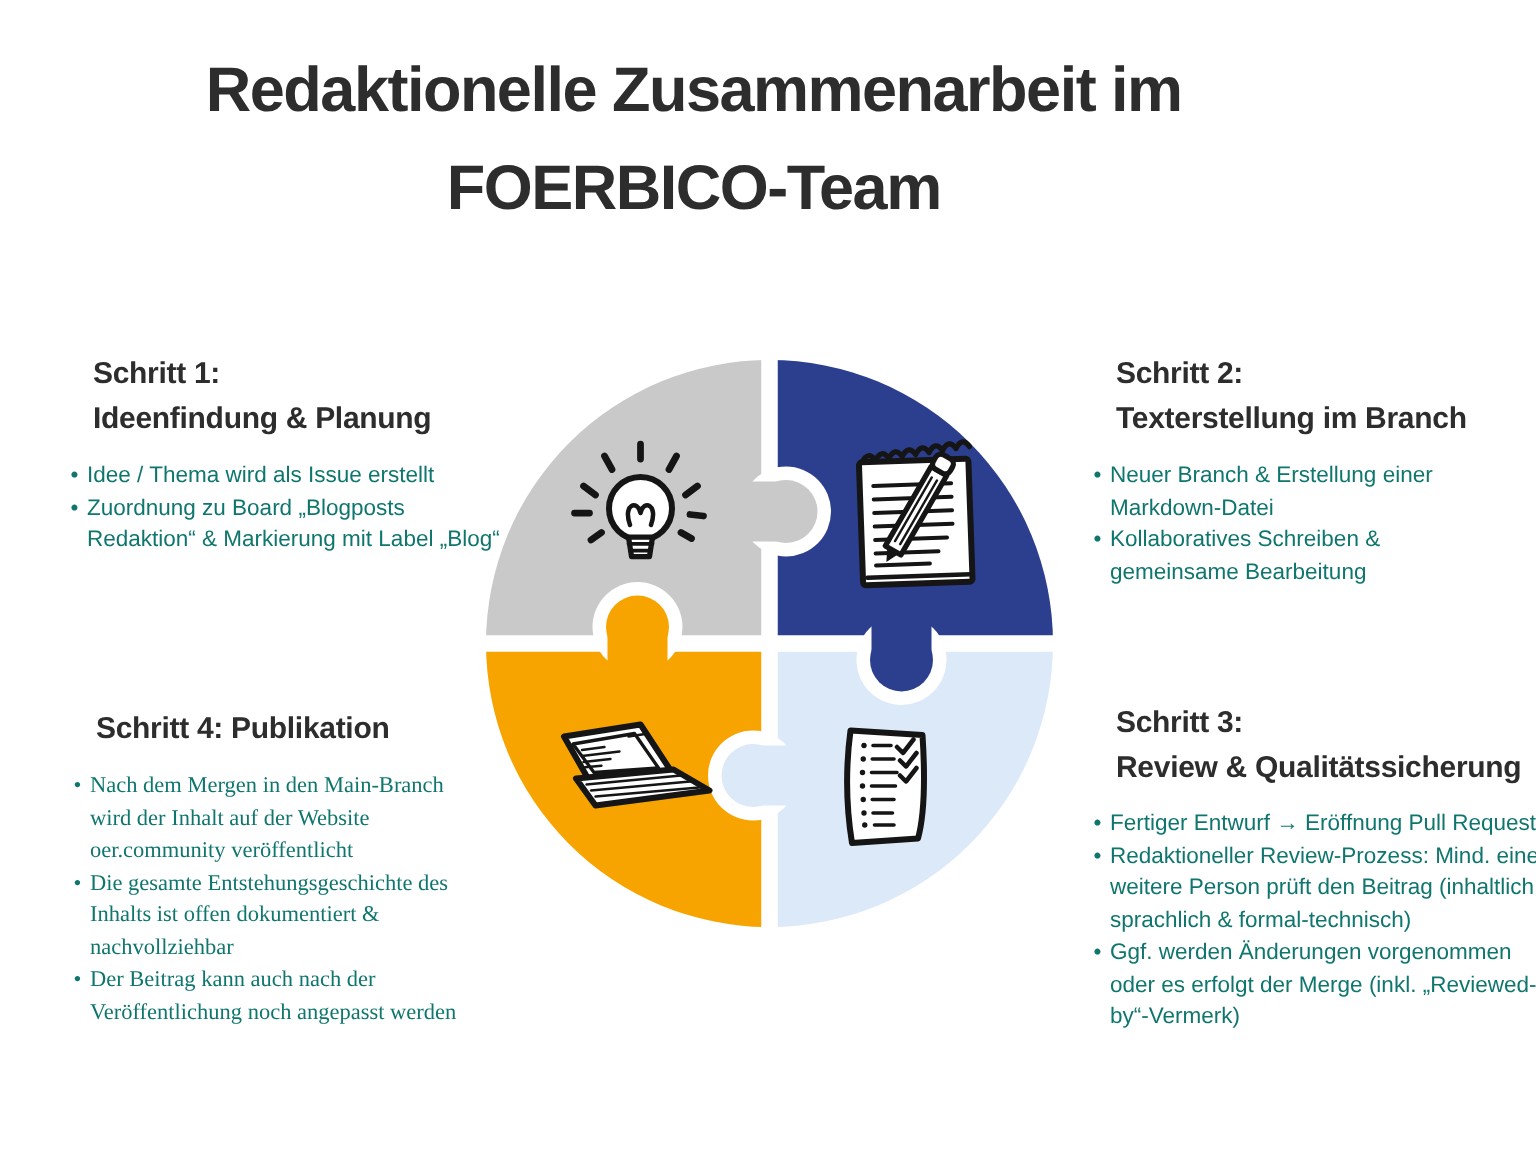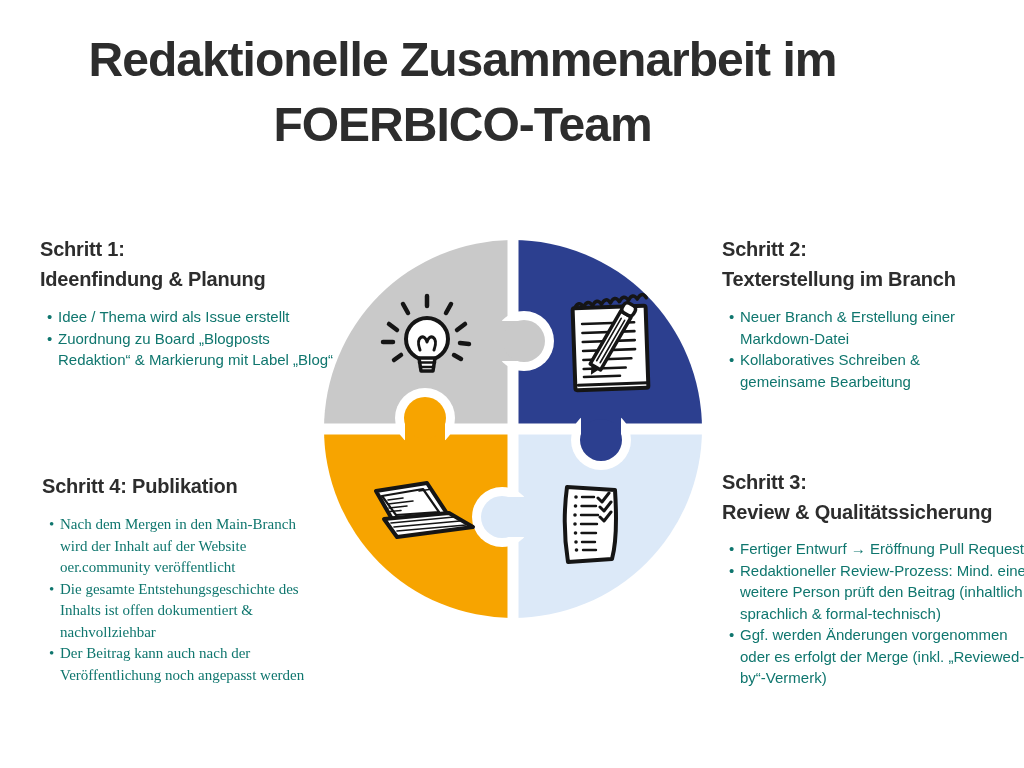--- a/index.html
+++ b/index.html
@@ -2,28 +2,28 @@
 <html lang="de"><head>
 <meta charset="utf-8">
 <style>
   html,body{margin:0;padding:0;}
   body{
     width:1024px;height:768px;background:#ffffff;position:relative;overflow:hidden;
     font-family:"Liberation Sans", sans-serif;
   }
   .title{
     position:absolute;top:27px;left:0;width:925px;text-align:center;
-    font-weight:bold;font-size:48px;line-height:65px;color:#2d2d2d;letter-spacing:-1px;
+    font-weight:bold;font-size:42px;line-height:65px;color:#2d2d2d;letter-spacing:-1px;
   }
   .title span{display:block;}
   .step{position:absolute;width:320px;}
   .step h2{
     margin:0;font-size:20px;line-height:30px;font-weight:bold;color:#2d2d2d;letter-spacing:-0.2px;
   }
-  .step h2 span{display:block;}
+  .step h2 span{display:block;margin-left:22px;}
   .step h2 span:empty{display:none;}
   .step ul{list-style:none;margin:12px 0 0 0;padding:0;}
   .step li{
     position:relative;padding-left:18px;font-size:15px;line-height:21.5px;
     color:#0f766e;white-space:pre-line;
   }
   .step li::before{content:"\2022";position:absolute;left:7px;top:0;}
   #step1{left:40px;top:234px;}
   #step2{left:722px;top:234px;}
   #step3{left:722px;top:467px;}

